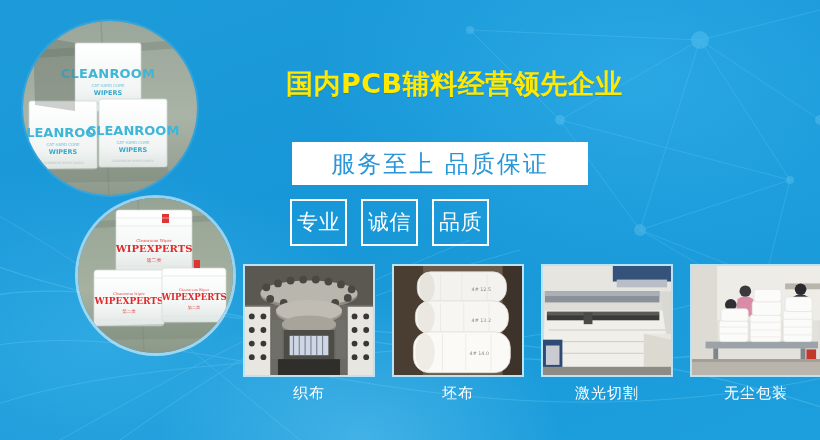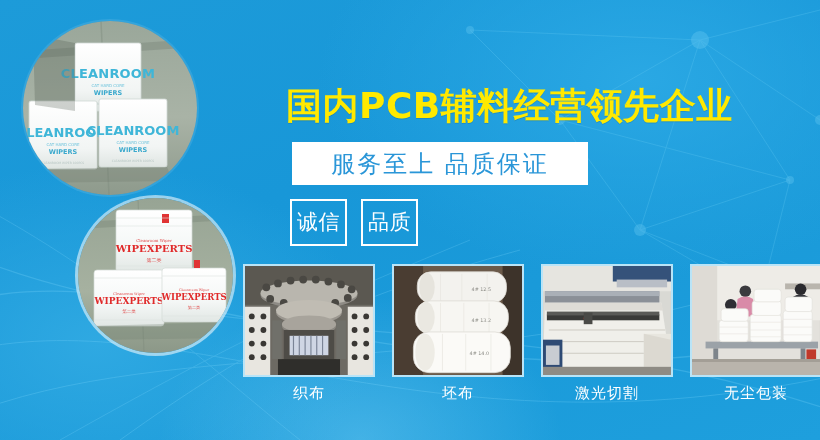--- a/index.html
+++ b/index.html
@@ -51,22 +51,22 @@
   .circle-bottom {
     left: 78px; top: 198px;
     width: 155px; height: 155px;
     box-shadow: 0 0 0 3px rgba(255,255,255,0.55);
   }
   .circle-inner { position: absolute; inset: 0; }
 
   
   .headline {
     position: absolute;
-    left: 286px; top: 88px;
-    font-size: 36px;
+    left: 286px; top: 70px;
+    font-size: 27px;
     font-weight: bold;
     color: #ffe900;
     letter-spacing: 0.5px;
     white-space: nowrap;
     line-height: 1;
     text-shadow: 0 1px 0 rgba(0,60,110,0.18);
   }
 
   
   .subtitle-box {
@@ -291,20 +291,23 @@
   </div>
 
   <div class="headline">国内PCB辅料经营领先企业</div>
 
   <div class="subtitle-box">
     <span class="subtitle-text">服务至上 品质保证</span>
   </div>
 
   <div class="tags">
     <div class="tag">
+      <span>专业</span>
+    </div>
+    <div class="tag">
       <span>诚信</span>
     </div>
     <div class="tag">
       <span>品质</span>
     </div>
   </div>
 
   <div class="thumbs">
 
     <div class="thumb-cell">

